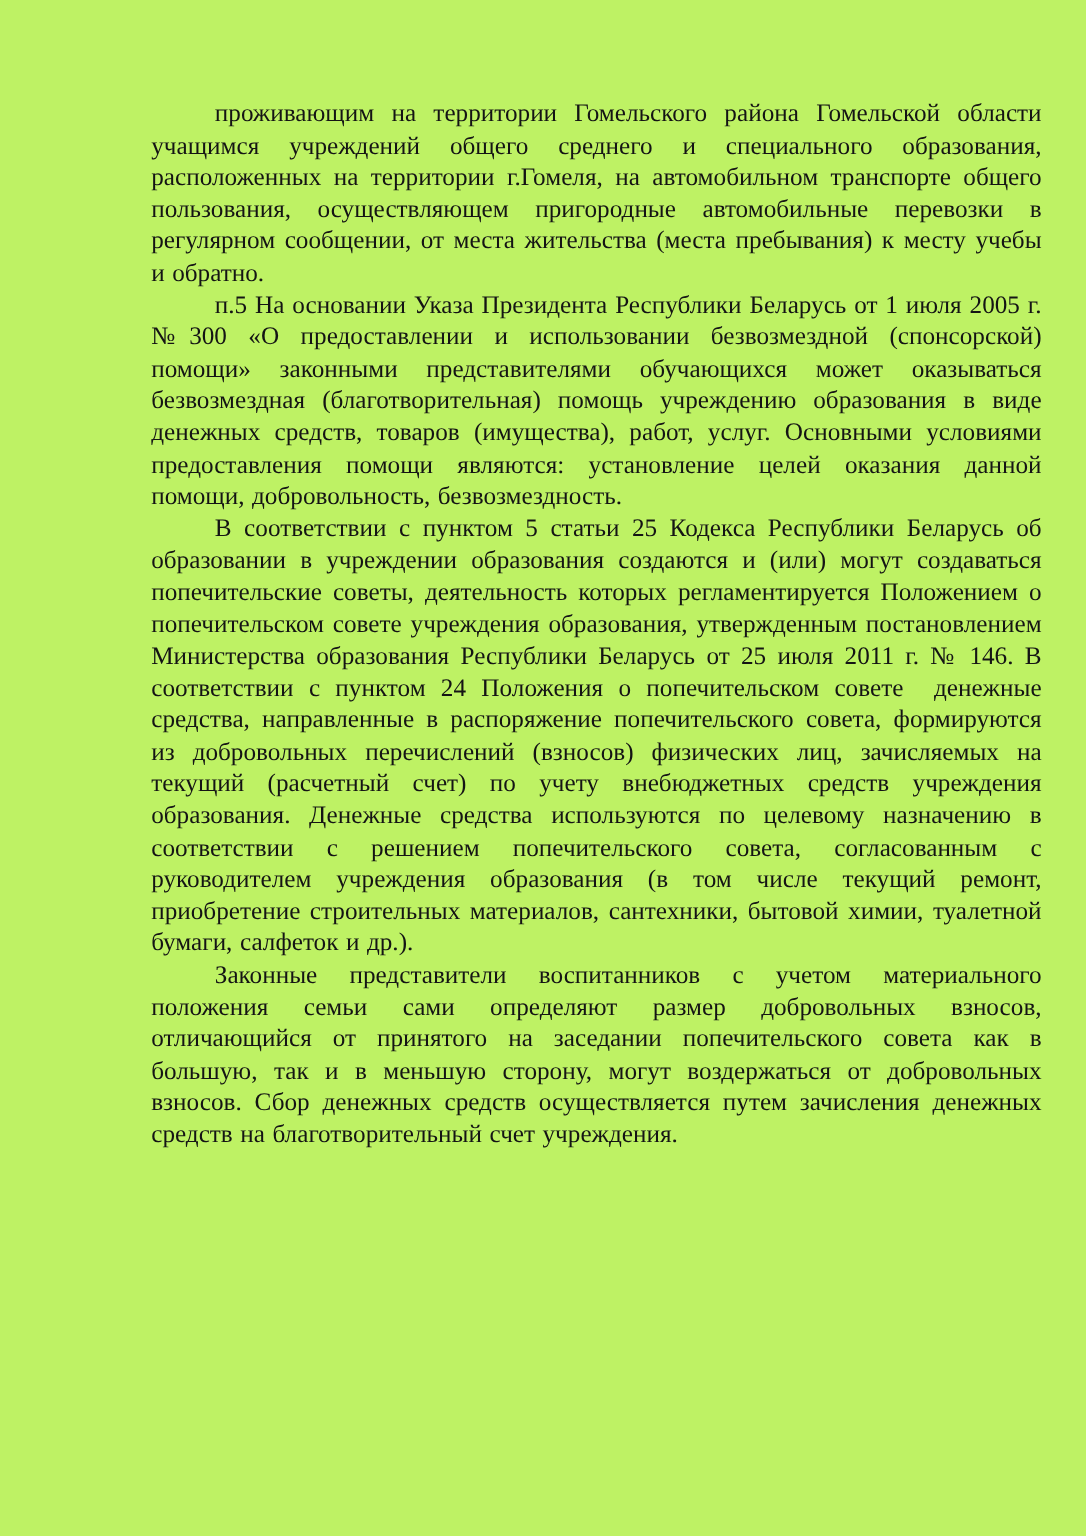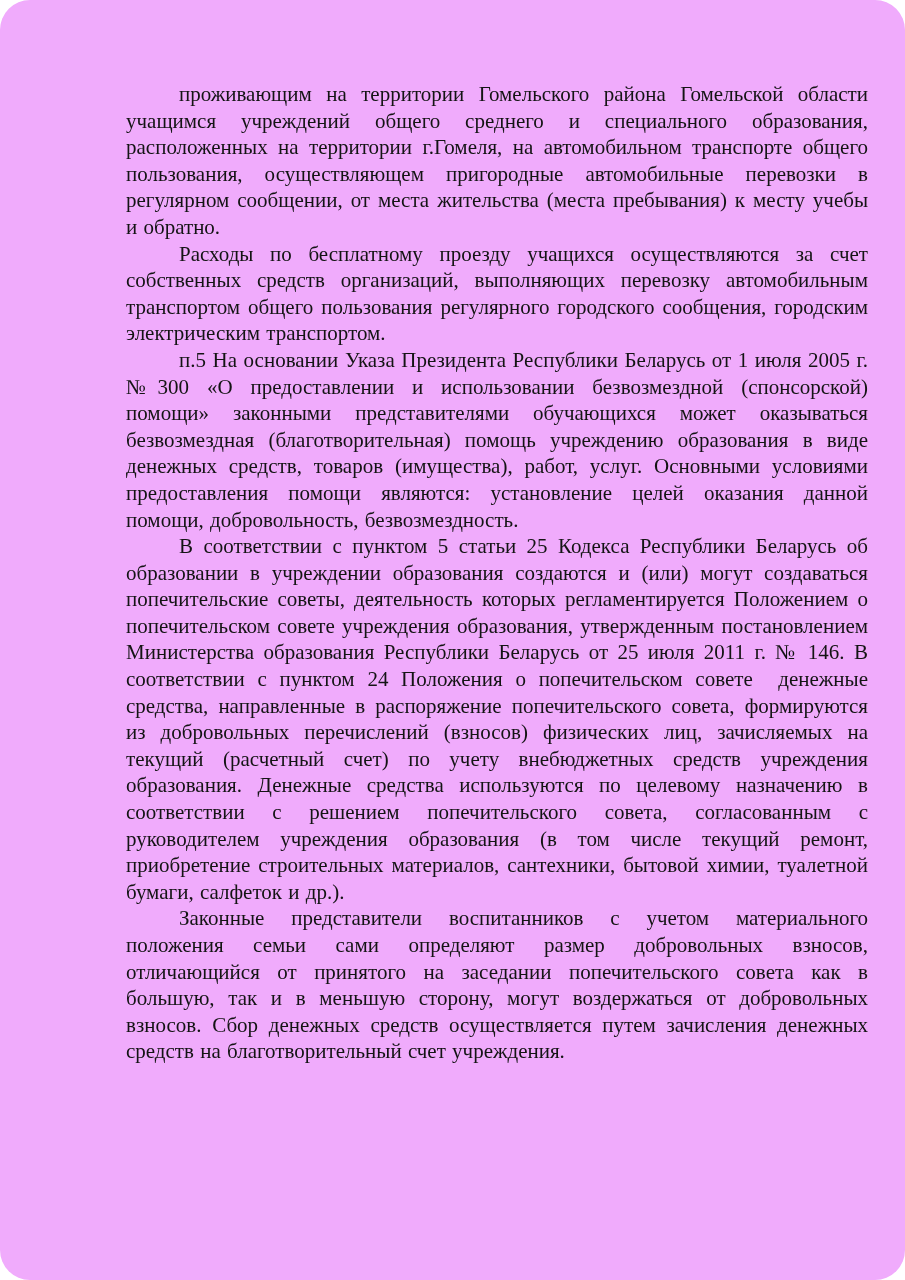--- a/index.html
+++ b/index.html
@@ -4,25 +4,24 @@
 <style>
   html, body {
     margin: 0;
     padding: 0;
     background: #ffffff;
   }
   .page {
     position: relative;
     width: 905px;
     height: 1280px;
-    background: #f0abfc;
+    background: #bef264;
     overflow: hidden;
     font-family: "Liberation Serif", "DejaVu Serif", serif;
     color: #141414;
-    border-radius: 30px;
   }
   .text-block {
     position: absolute;
     top: 81px;
     left: 126px;
     width: 742px;
   }
   .text-block p {
     margin: 0;
     padding: 0;
@@ -34,18 +33,17 @@
     white-space: pre-wrap;
     word-spacing: 1px;
   }
 </style>
 </head>
 <body>
 
 <div class="page">
   <div class="text-block">
     <p>проживающим на территории Гомельского района Гомельской области учащимся учреждений общего среднего и специального образования, расположенных на территории г.Гомеля, на автомобильном транспорте общего пользования, осуществляющем пригородные автомобильные перевозки в регулярном сообщении, от места жительства (места пребывания) к месту учебы и обратно.</p>
-    <p>Расходы по бесплатному проезду учащихся осуществляются за счет собственных средств организаций, выполняющих перевозку автомобильным транспортом общего пользования регулярного городского сообщения, городским электрическим транспортом.</p>
     <p>п.5 На основании Указа Президента Республики Беларусь от 1 июля 2005 г. №300 «О предоставлении и использовании безвозмездной (спонсорской) помощи» законными представителями обучающихся может оказываться безвозмездная (благотворительная) помощь учреждению образования в виде денежных средств, товаров (имущества), работ, услуг. Основными условиями предоставления помощи являются: установление целей оказания данной помощи, добровольность, безвозмездность.</p>
     <p>В соответствии с пунктом 5 статьи 25 Кодекса Республики Беларусь об образовании в учреждении образования создаются и (или) могут создаваться попечительские советы, деятельность которых регламентируется Положением о попечительском совете учреждения образования, утвержденным постановлением Министерства образования Республики Беларусь от 25 июля 2011 г. № 146. В соответствии с пунктом 24 Положения о попечительском совете  денежные средства, направленные в распоряжение попечительского совета, формируются из добровольных перечислений (взносов) физических лиц, зачисляемых на текущий (расчетный счет) по учету внебюджетных средств учреждения образования. Денежные средства используются по целевому назначению в соответствии с решением попечительского совета, согласованным с руководителем учреждения образования (в том числе текущий ремонт, приобретение строительных материалов, сантехники, бытовой химии, туалетной бумаги, салфеток и др.).</p>
     <p>Законные представители воспитанников с учетом материального положения семьи сами определяют размер добровольных взносов, отличающийся от принятого на заседании попечительского совета как в большую, так и в меньшую сторону, могут воздержаться от добровольных взносов. Сбор денежных средств осуществляется путем зачисления денежных средств на благотворительный счет учреждения.</p>
   </div>
 </div>
 
 </body></html>

